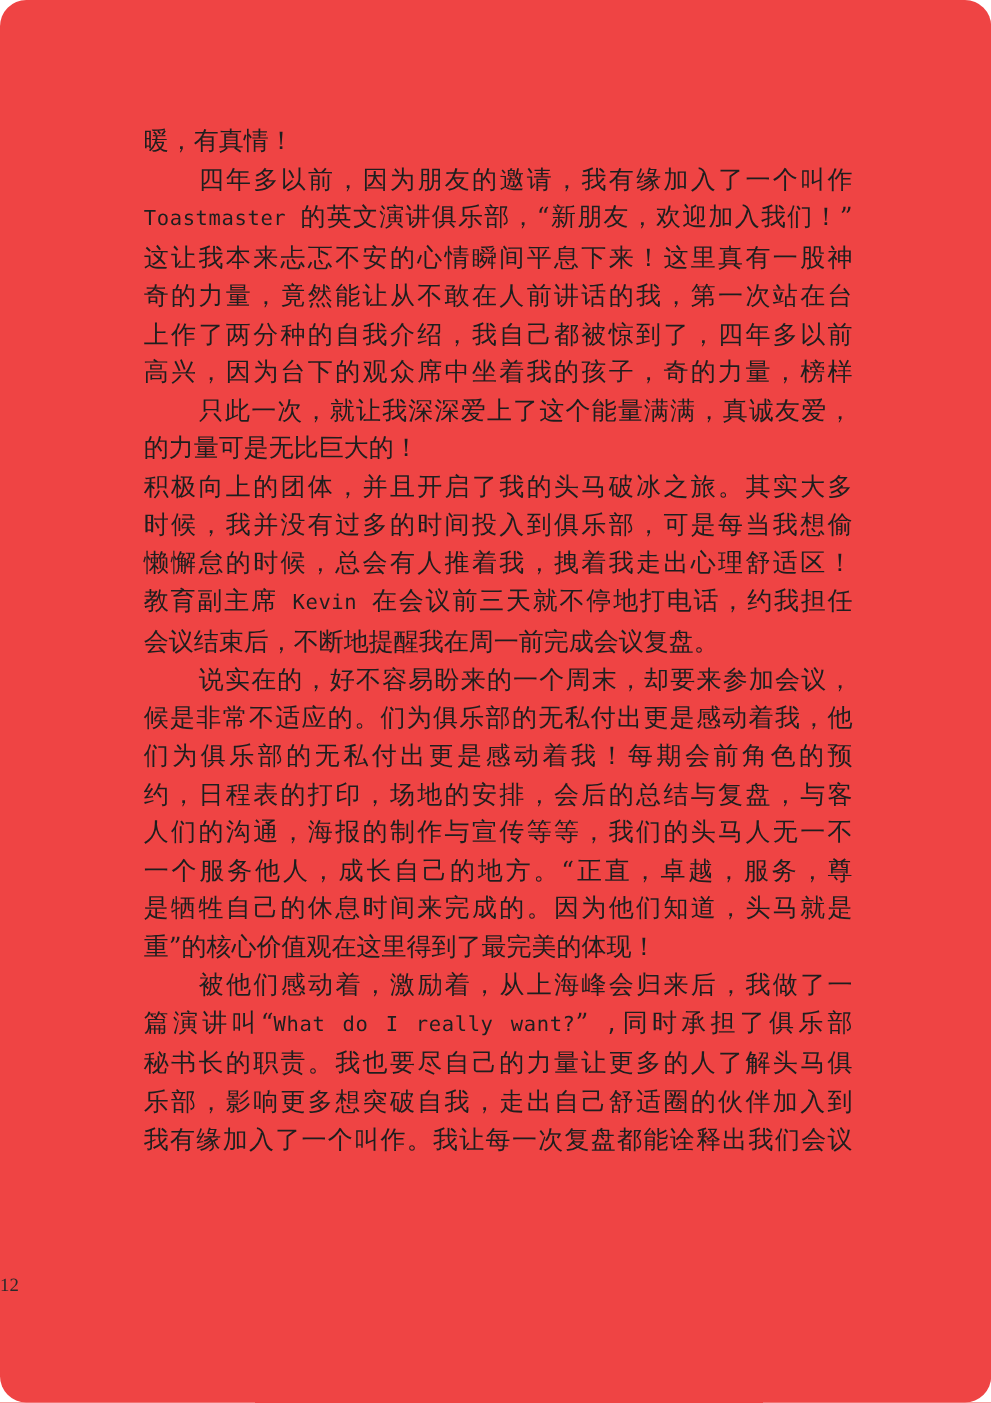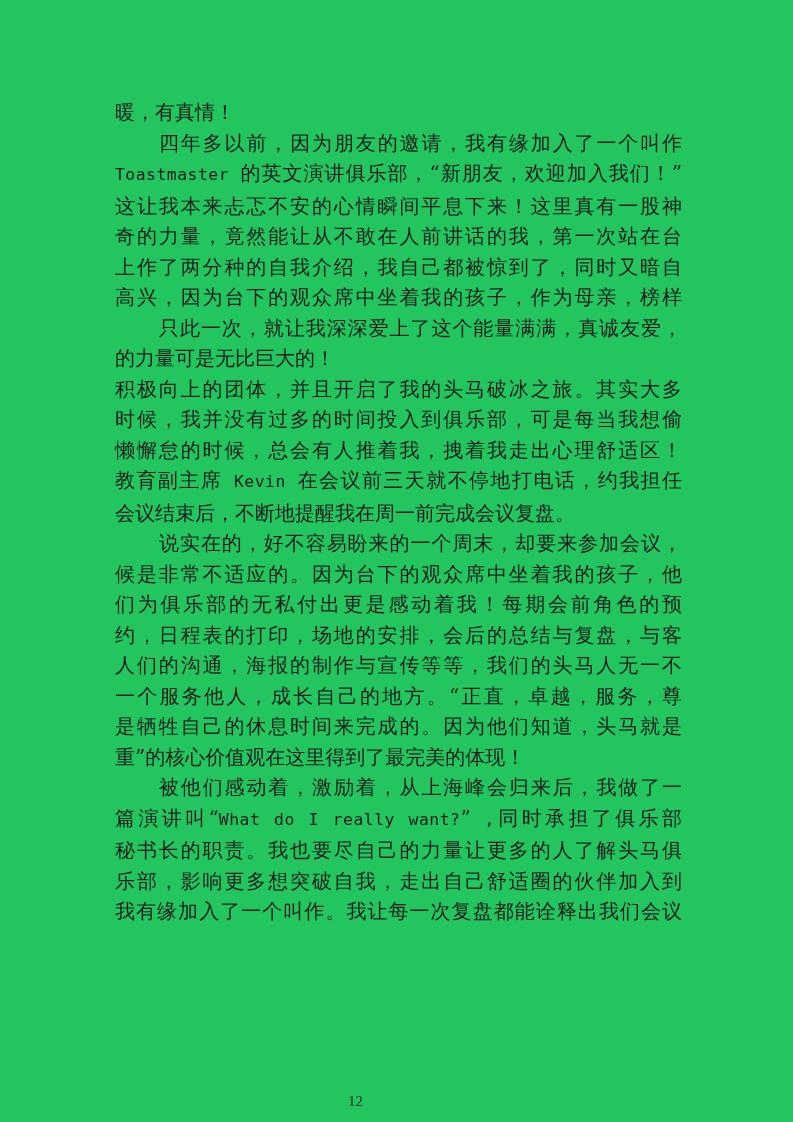--- a/index.html
+++ b/index.html
@@ -7,21 +7,22 @@
     width: 793px;
     height: 1122px;
     position: relative;
     background: #ffffff;
     font-family: "DejaVu Serif", "Liberation Serif", serif;
     overflow: hidden;
   }
   .page {
     position: absolute;
     inset: 0;
-    background: #22c55e;
+    background: #ef4444;
+    border-radius: 21px;
   }
   .text-block {
     position: absolute;
     left: 115px;
     top: 97px;
     width: 567px;
     font-size: 20px;
     line-height: 30.5px;
     color: #1e1e1e;
     letter-spacing: 0;
@@ -38,50 +39,50 @@
   .line.indent {
     padding-left: 44px;
   }
   .latin {
     font-family: "DejaVu Sans Mono", "Liberation Mono", monospace;
     font-size: 0.82em;
     letter-spacing: 0.5px;
   }
   .footer {
     position: absolute;
-    top: 1093px;
+    top: 1021px;
     left: 0;
     width: 711px;
-    text-align: center;
+    text-align: left;
     font-size: 15px;
     color: #2a2a2a;
     font-family: "Liberation Serif", "DejaVu Serif", serif;
   }
 </style>
 </head>
 <body>
 
 <div class="page">
   <div class="text-block">
       <div class="line">暖，有真情！</div>
       <div class="line indent fill">四年多以前，因为朋友的邀请，我有缘加入了一个叫作</div>
       <div class="line fill"><span class="latin">Toastmaster </span>的英文演讲俱乐部，“新朋友，欢迎加入我们！”</div>
       <div class="line fill">这让我本来忐忑不安的心情瞬间平息下来！这里真有一股神</div>
       <div class="line fill">奇的力量，竟然能让从不敢在人前讲话的我，第一次站在台</div>
-      <div class="line fill">上作了两分种的自我介绍，我自己都被惊到了，同时又暗自</div>
-      <div class="line fill">高兴，因为台下的观众席中坐着我的孩子，作为母亲，榜样</div>
+      <div class="line fill">上作了两分种的自我介绍，我自己都被惊到了，四年多以前</div>
+      <div class="line fill">高兴，因为台下的观众席中坐着我的孩子，奇的力量，榜样</div>
       <div class="line indent fill">只此一次，就让我深深爱上了这个能量满满，真诚友爱，</div>
       <div class="line">的力量可是无比巨大的！</div>
       <div class="line fill">积极向上的团体，并且开启了我的头马破冰之旅。其实大多</div>
       <div class="line fill">时候，我并没有过多的时间投入到俱乐部，可是每当我想偷</div>
       <div class="line fill">懒懈怠的时候，总会有人推着我，拽着我走出心理舒适区！</div>
       <div class="line fill">教育副主席<span class="latin"> Kevin </span>在会议前三天就不停地打电话，约我担任</div>
       <div class="line">会议结束后，不断地提醒我在周一前完成会议复盘。</div>
       <div class="line indent fill">说实在的，好不容易盼来的一个周末，却要来参加会议，</div>
-      <div class="line fill">候是非常不适应的。因为台下的观众席中坐着我的孩子，他</div>
+      <div class="line fill">候是非常不适应的。们为俱乐部的无私付出更是感动着我，他</div>
       <div class="line fill">们为俱乐部的无私付出更是感动着我！每期会前角色的预</div>
       <div class="line fill">约，日程表的打印，场地的安排，会后的总结与复盘，与客</div>
       <div class="line fill">人们的沟通，海报的制作与宣传等等，我们的头马人无一不</div>
       <div class="line fill">一个服务他人，成长自己的地方。“正直，卓越，服务，尊</div>
       <div class="line fill">是牺牲自己的休息时间来完成的。因为他们知道，头马就是</div>
       <div class="line">重”的核心价值观在这里得到了最完美的体现！</div>
       <div class="line indent fill">被他们感动着，激励着，从上海峰会归来后，我做了一</div>
       <div class="line fill">篇演讲叫“<span class="latin">What do I really want?</span>”<span class="latin"> ,</span>同时承担了俱乐部</div>
       <div class="line fill">秘书长的职责。我也要尽自己的力量让更多的人了解头马俱</div>
       <div class="line fill">乐部，影响更多想突破自我，走出自己舒适圈的伙伴加入到</div>

